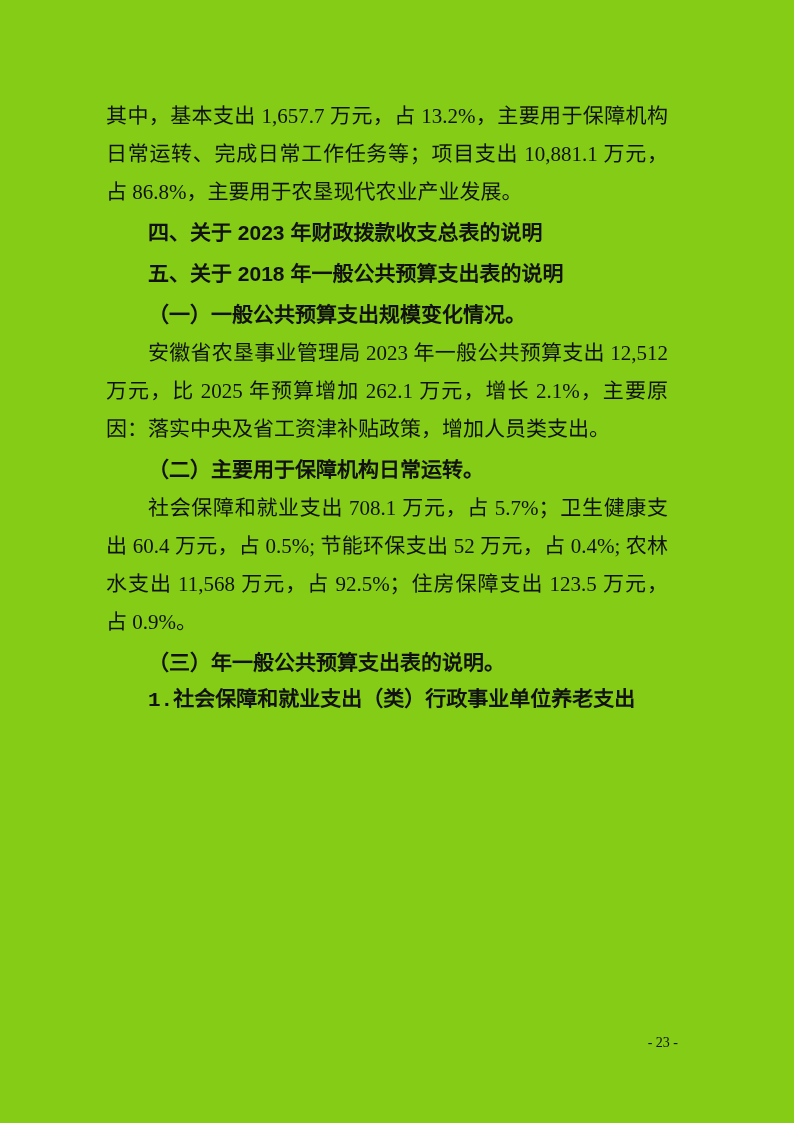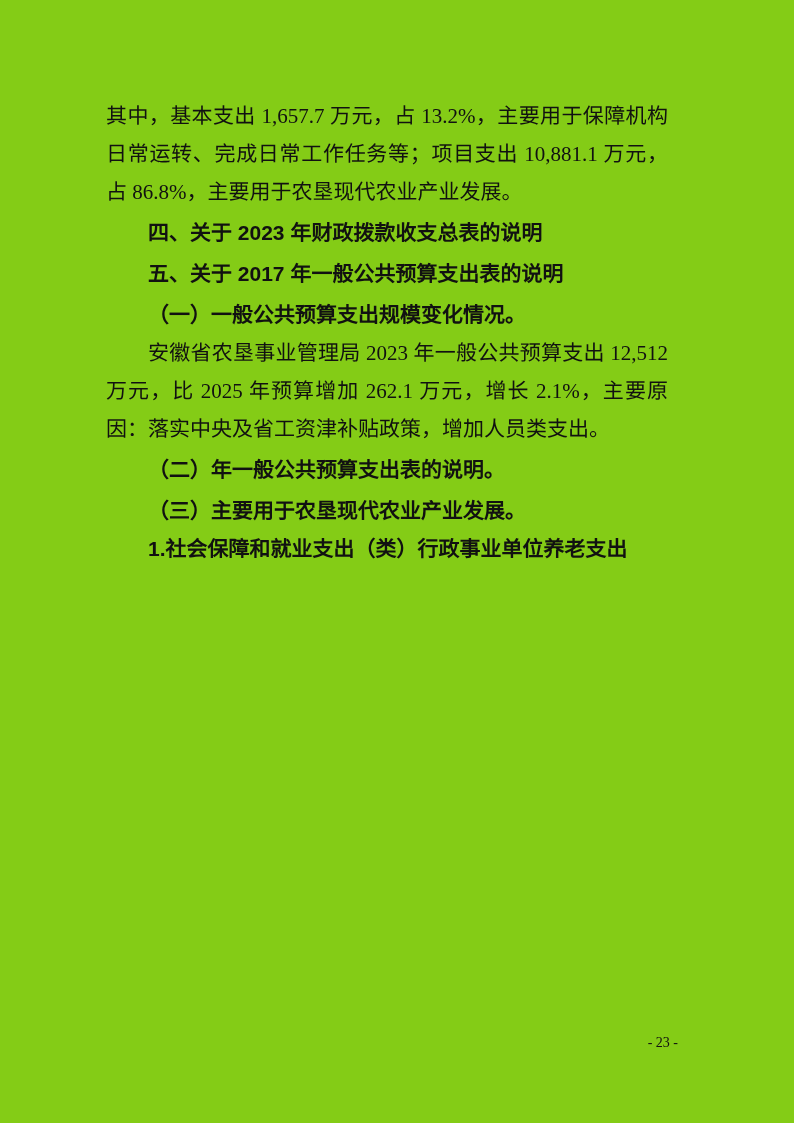--- a/index.html
+++ b/index.html
@@ -43,21 +43,21 @@
     text-align: left;
   }
   .h-sub {
     font-family: Liberation Sans, sans-serif;
     font-weight: 700;
     text-indent: 2em;
     margin-top: 3px;
     text-align: left;
   }
   .h-item {
-    font-family: Liberation Sans, sans-serif;
+    font-family: Liberation Mono, monospace;
     font-weight: 700;
     text-indent: 2em;
     text-align: left;
   }
   .page-number {
     position: absolute;
     top: 1034px;
     right: 116px;
     font-family: "Liberation Serif", "DejaVu Serif", serif;
     font-size: 14px;
@@ -65,21 +65,22 @@
     color: #111111;
   }
 </style>
 </head>
 <body>
 
 <div class="page">
   <div class="doc-body">
       <p class="para">其中，基本支出 1,657.7 万元，占 13.2%，主要用于保障机构日常运转、完成日常工作任务等；项目支出 10,881.1 万元，占 86.8%，主要用于农垦现代农业产业发展。</p>
       <p class="para h-section">四、关于 2023 年财政拨款收支总表的说明</p>
-      <p class="para h-section">五、关于 2017 年一般公共预算支出表的说明</p>
+      <p class="para h-section">五、关于 2018 年一般公共预算支出表的说明</p>
       <p class="para h-sub">（一）一般公共预算支出规模变化情况。</p>
       <p class="para indent">安徽省农垦事业管理局 2023 年一般公共预算支出 12,512 万元，比 2025 年预算增加 262.1 万元，增长 2.1%，主要原因：落实中央及省工资津补贴政策，增加人员类支出。</p>
-      <p class="para h-sub">（二）年一般公共预算支出表的说明。</p>
-      <p class="para h-sub">（三）主要用于农垦现代农业产业发展。</p>
+      <p class="para h-sub">（二）主要用于保障机构日常运转。</p>
+      <p class="para indent">社会保障和就业支出 708.1 万元，占 5.7%；卫生健康支出 60.4 万元，占 0.5%; 节能环保支出 52 万元，占 0.4%; 农林水支出 11,568 万元，占 92.5%；住房保障支出 123.5 万元，占 0.9%。</p>
+      <p class="para h-sub">（三）年一般公共预算支出表的说明。</p>
       <p class="para h-item">1.社会保障和就业支出（类）行政事业单位养老支出</p>
     </div>
   <div class="page-number">- 23 -</div>
 </div>
 
 </body></html>

